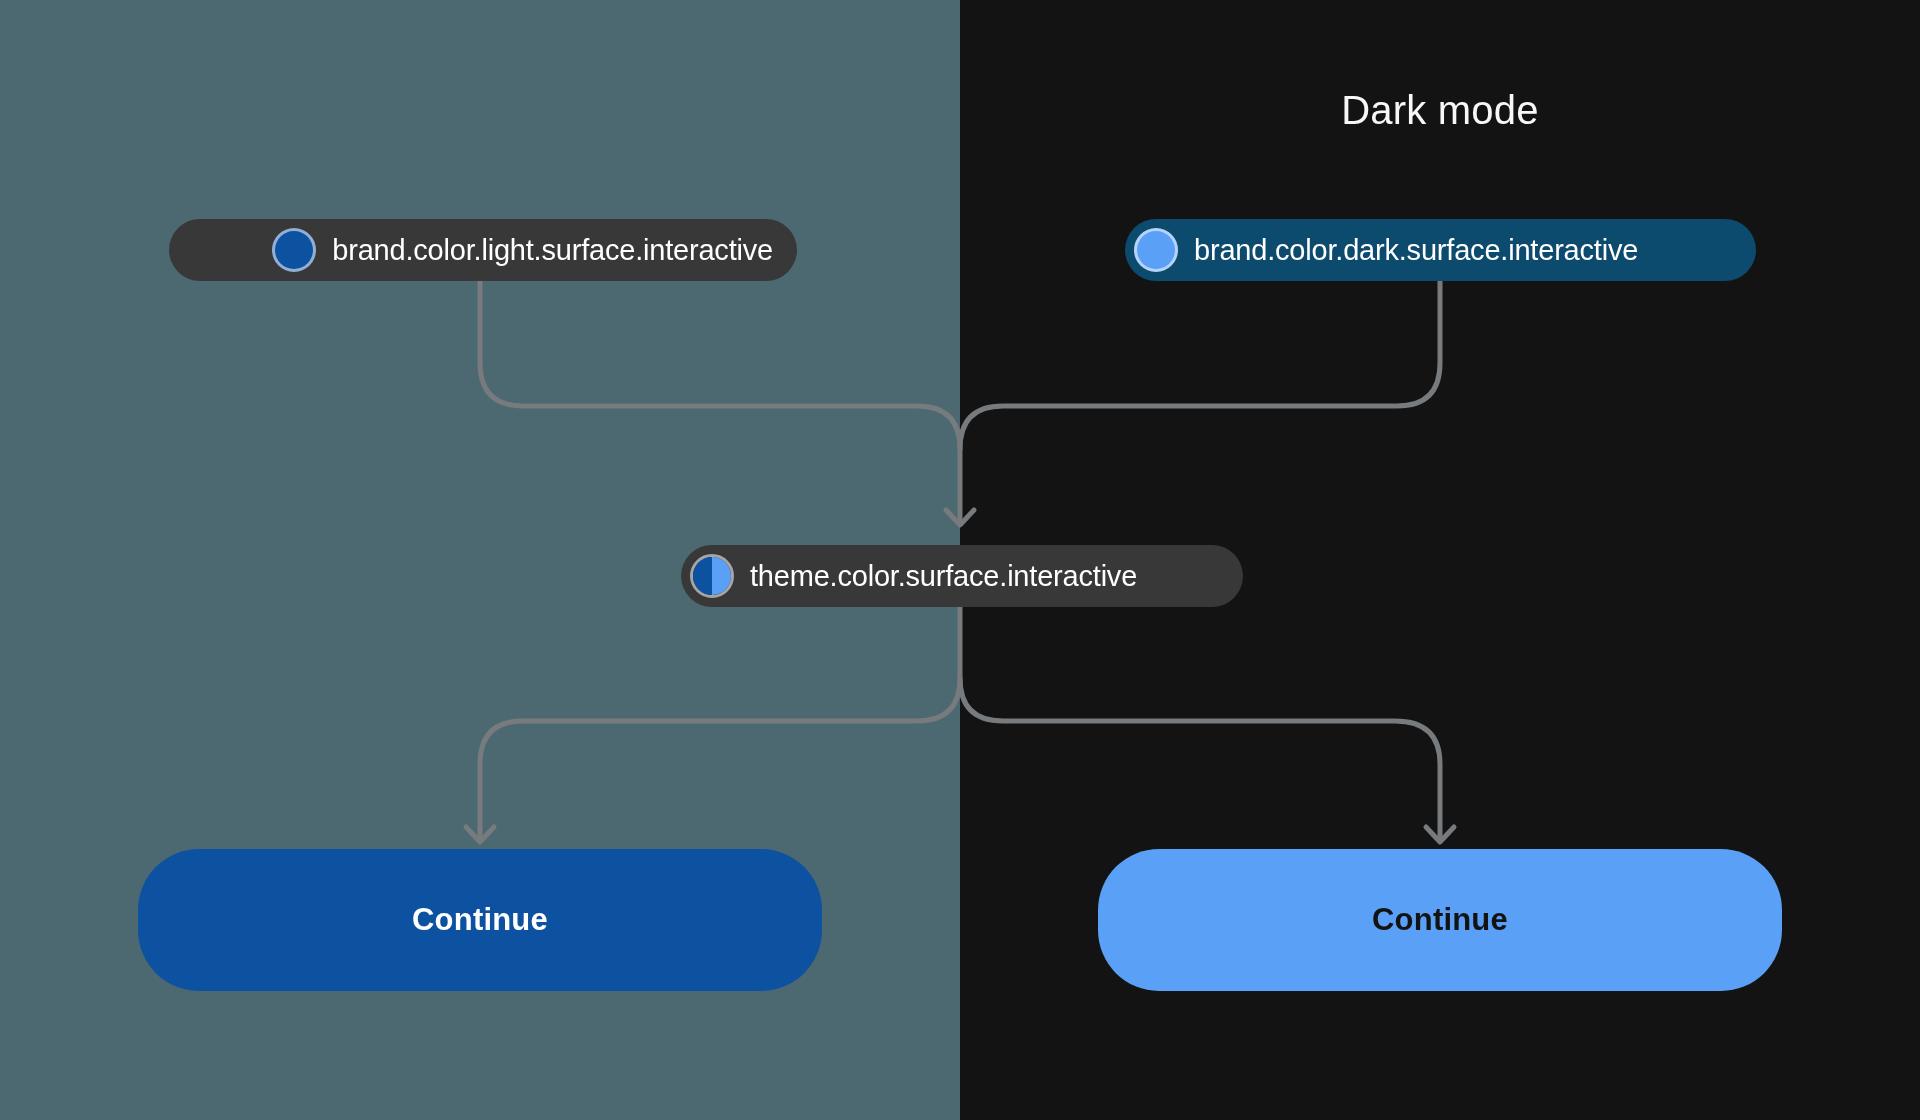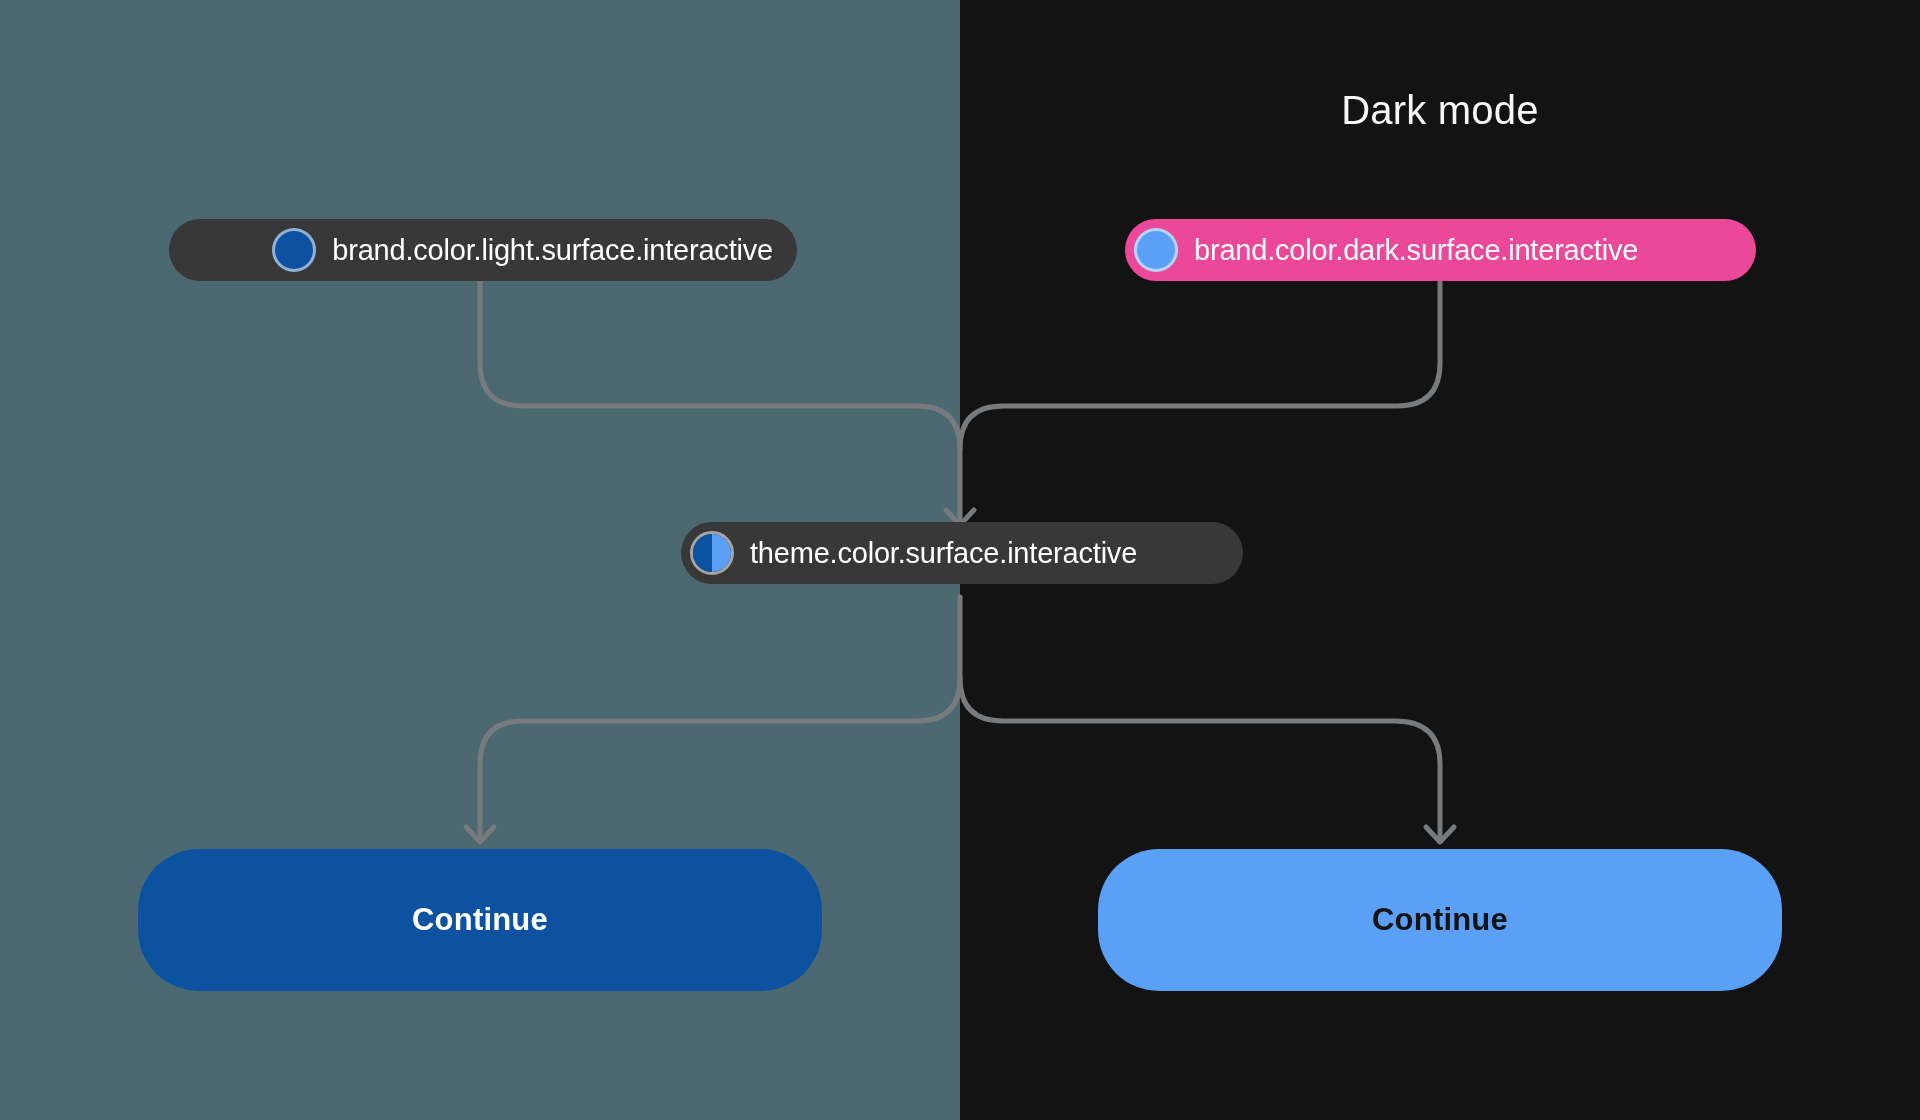--- a/index.html
+++ b/index.html
@@ -69,21 +69,21 @@
     overflow: hidden;
     display: flex;
   }
   .token-pill .swatch .swatch-half { width: 50%; height: 100%; }
   .token-pill .token-label {
     font-size: 29px;
     letter-spacing: -0.2px;
   }
   .pill-light  { left: 169px;  top: 219px; width: 628px; justify-content: flex-end; }
   .pill-dark   { left: 1125px; top: 219px; width: 631px; }
-  .pill-theme  { left: 681px;  top: 522px; width: 562px; }
+  .pill-theme  { left: 681px;  top: 545px; width: 562px; }
 
   .continue-btn {
     position: absolute;
     top: 849px;
     width: 684px;
     height: 142px;
     border-radius: 61px;
     border: none;
     font-family: "Liberation Sans", sans-serif;
     font-size: 31px;
@@ -115,21 +115,21 @@
     <path d="M1426 827 L1440 842 L1454 827" style="stroke: rgb(119, 123, 125);"></path>
   </svg>
 
   <div class="mode-title dark-title" style="color: rgb(247, 247, 247);">Dark mode</div>
 
   <div class="token-pill pill-light" style="background: rgb(56, 56, 56);">
     <span class="swatch" style="background: rgb(13, 81, 161);"></span>
     <span class="token-label" style="color: rgb(255, 255, 255);">brand.color.light.surface.interactive</span>
   </div>
 
-  <div class="token-pill pill-dark" style="background: #ec4899;">
+  <div class="token-pill pill-dark" style="background: #0c4a6e;">
     <span class="swatch" style="background: rgb(90, 160, 246);"></span>
     <span class="token-label" style="color: rgb(255, 255, 255);">brand.color.dark.surface.interactive</span>
   </div>
 
   <div class="token-pill pill-theme" style="background: rgb(56, 56, 56);">
     <span class="swatch">
       <span class="swatch-half" style="background: rgb(13, 81, 161);"></span>
       <span class="swatch-half" style="background: rgb(90, 160, 246);"></span>
     </span>
     <span class="token-label" style="color: rgb(255, 255, 255);">theme.color.surface.interactive</span>

